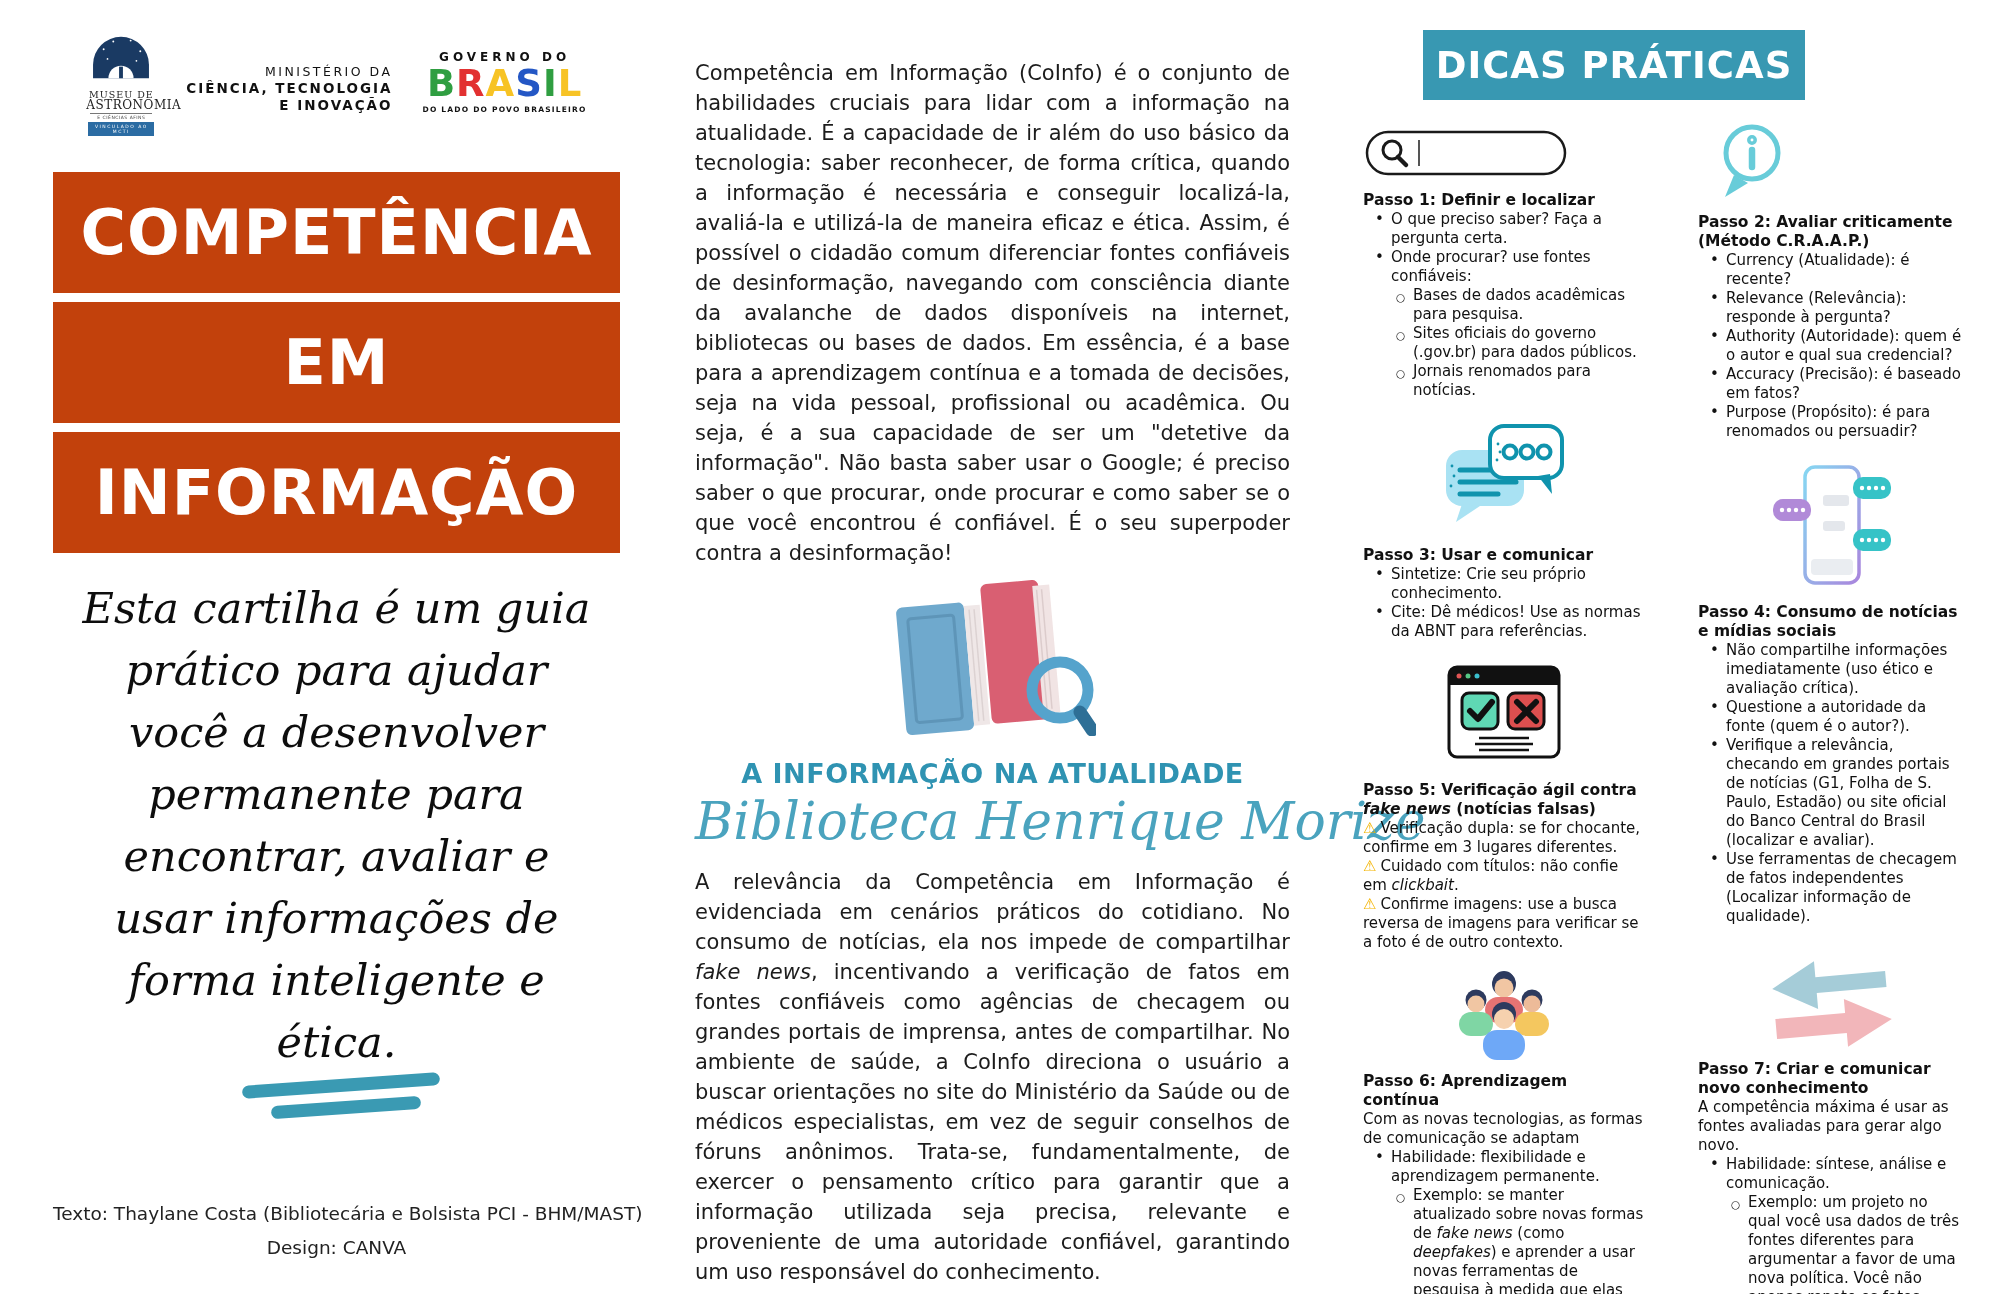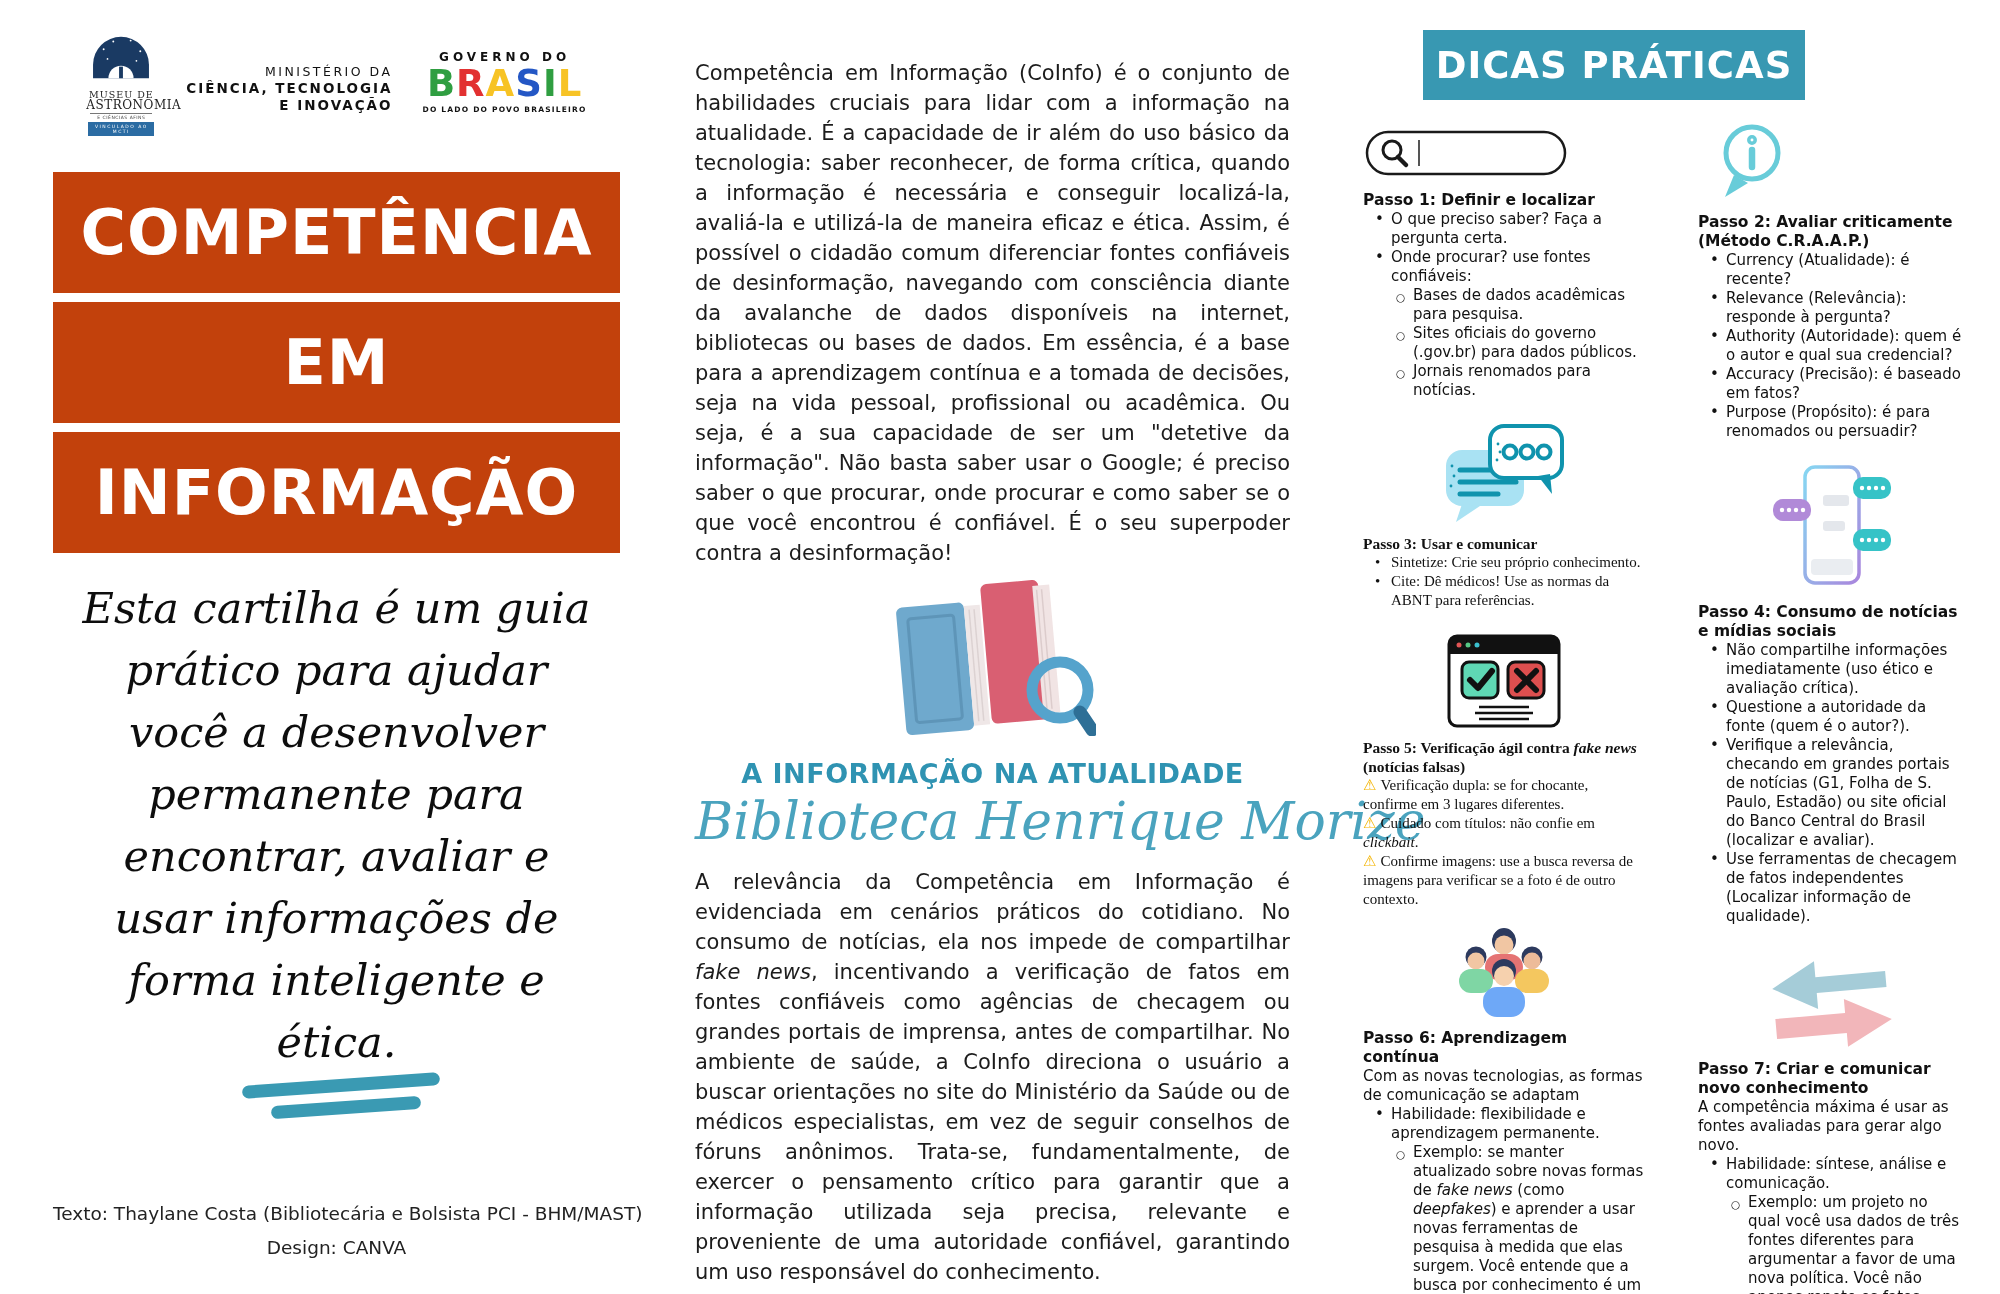--- a/index.html
+++ b/index.html
@@ -56,21 +56,21 @@
   .sub{position:relative;padding-left:50px;}
   .sub::before{content:"○";position:absolute;left:33px;top:2px;font-size:10.5px;}
   .warn-ico{color:#f4b400;margin-right:4px;}
   .search-svg{margin:0 0 0 2px;display:block;}
   .info-svg{display:block;margin-left:22px;}
   .chat-svg{display:block;margin:20px auto 0;}
   .browser-svg{display:block;margin:24px auto 0;}
   .people-svg{display:block;margin:14px auto 0;}
   .phone-svg{display:block;margin:22px auto 0;}
   .arrows-svg{display:block;margin:26px auto 0;}
-  .mt15{margin-top:15px;} .mt10{margin-top:10px;font-family:Liberation Serif, serif;} .mt14{margin-top:14px;} .mt6{margin-top:6px;} .mt8{margin-top:8px;}
+  .mt15{margin-top:15px;} .mt10{margin-top:22px;} .mt14{margin-top:14px;} .mt6{margin-top:6px;} .mt8{margin-top:8px;}
 </style>
 </head>
 <body>
 
 <div id="page">
 
   <div class="panel-left">
     <div class="logos-row">
       <div class="mast">
         <svg width="66" height="54" viewBox="0 0 68 56">

